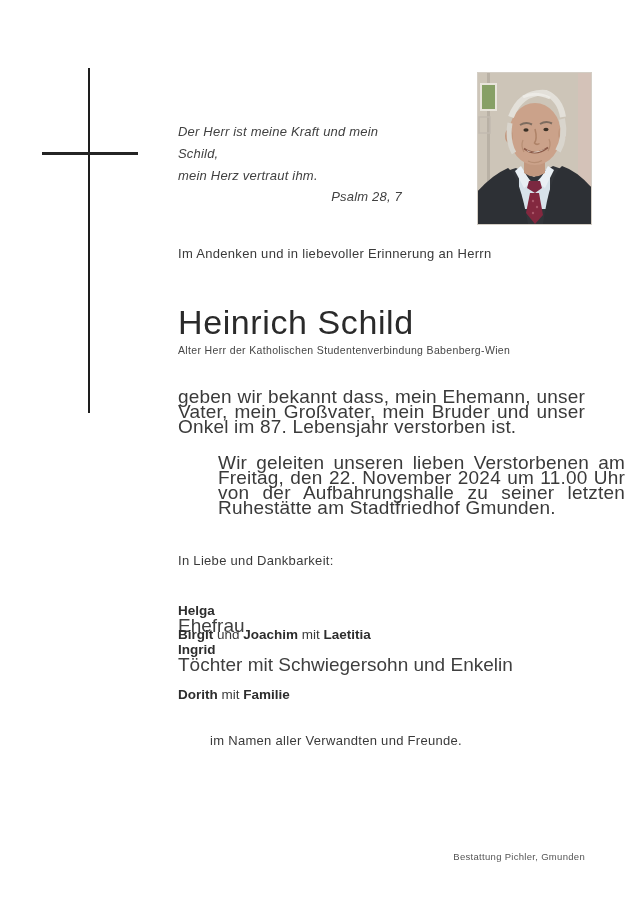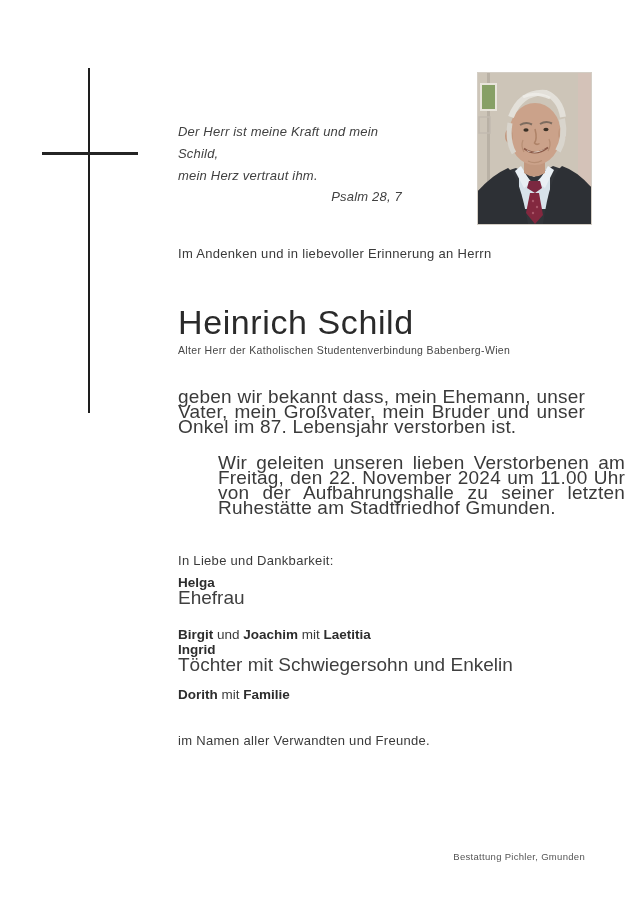--- a/index.html
+++ b/index.html
@@ -57,24 +57,24 @@
     font-size: 19px; line-height: 15px;
     text-align: justify; letter-spacing: 0.2px;
   }
   .para1 { top: 389px; }
   .para2 { top: 455px; margin-left: 40px; }
   .closing-intro { top: 553px; font-size: 13px; letter-spacing: 0.3px; }
   .group { font-size: 13.5px; line-height: 14.8px; }
   .group .names { font-weight: 700; color: #2d2d2d; }
   .group .names .nb { font-weight: 400; color: #3a3a3a; }
   .group .role { font-weight: 400; font-size: 19px; color: #3f3f3f; }
-  .group1 { top: 576px; }
+  .group1 { top: 604px; }
   .group2 { top: 628px; }
   .group3 { top: 688px; }
-  .outro-line { top: 733px; font-size: 13px; letter-spacing: 0.3px; }
+  .outro-line { top: 733px; font-size: 13px; letter-spacing: 0.3px; margin-left: 32px; }
   .footer-line {
     top: 851px; font-size: 9.5px; color: #555;
     text-align: right; letter-spacing: 0.3px;
   }
   p { margin: 0; }
 </style>
 </head>
 <body>
 
 <div class="stage">

